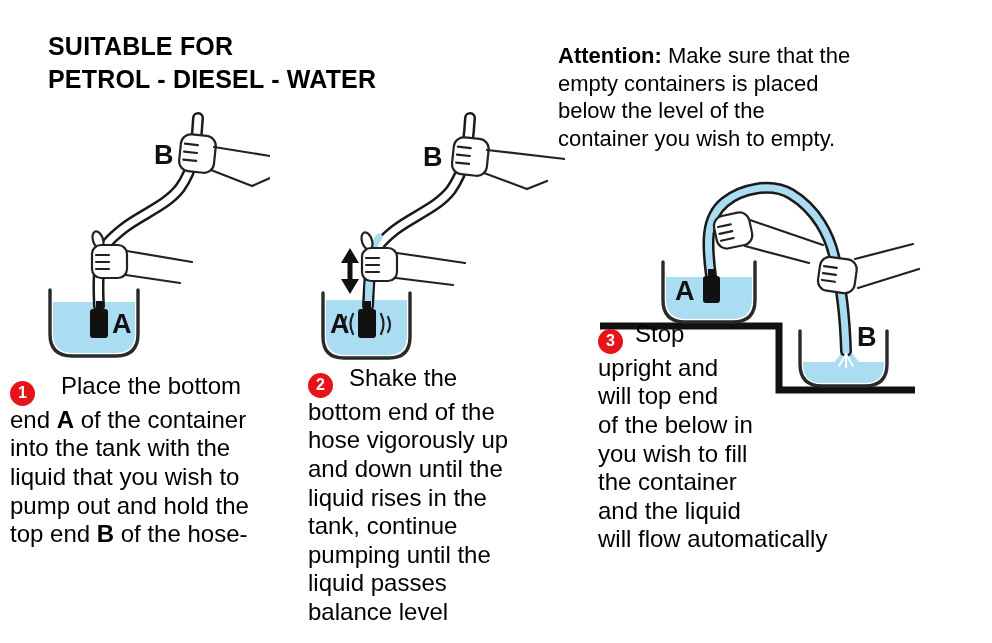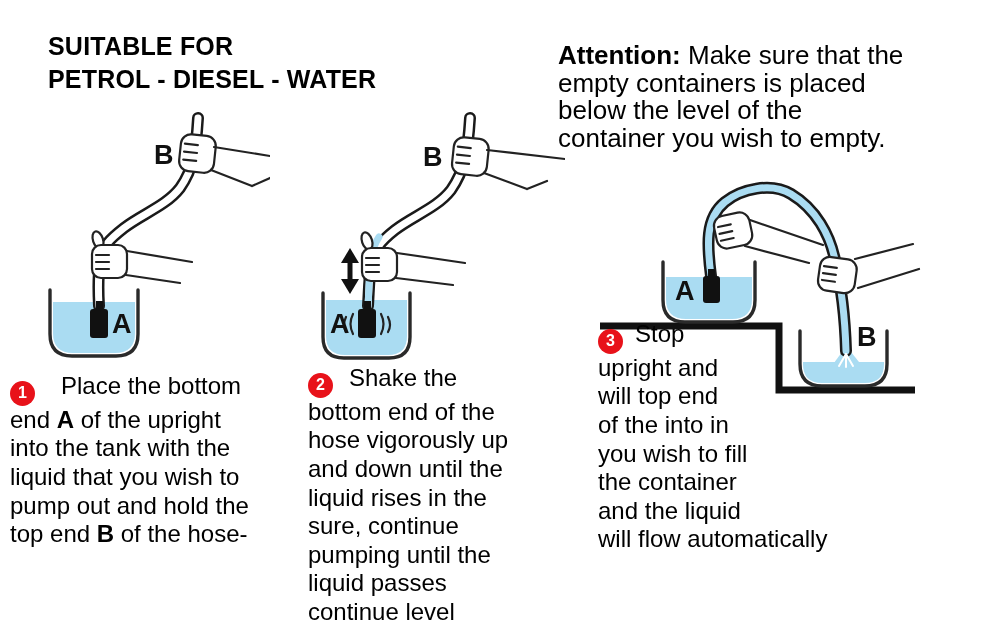--- a/index.html
+++ b/index.html
@@ -2,21 +2,21 @@
 <html><head>
 <meta charset="utf-8">
 <style>
   html,body{margin:0;padding:0;background:#fff;}
   #canvas{
     position:relative;width:973px;height:643px;background:#ffffff;overflow:hidden;
     font-family:"Liberation Sans","DejaVu Sans",sans-serif;color:#000;padding-left:21px;
   }
   .abs{position:absolute;}
   .title{left:48px;top:30px;font-size:25px;font-weight:bold;line-height:33px;letter-spacing:.2px;}
-  .attention{left:558px;top:42px;font-size:26px;line-height:27.5px;}
+  .attention{left:558px;top:42px;font-size:22px;line-height:27.5px;}
   .attention b{font-weight:bold;}
   .step{font-size:24px;line-height:28.6px;}
   .step1{left:10px;top:372px;width:300px;}
   .step2{left:308px;top:364px;width:260px;}
   .step3{left:598px;top:320px;width:300px;}
   .badge{
     display:inline-flex;align-items:center;justify-content:center;
     width:25px;height:25px;border-radius:50%;
     background:#e8121a;color:#fff;font-weight:bold;font-size:16px;
     vertical-align:-4px;
@@ -154,43 +154,43 @@
       <path class="ln" d="M228,118 h13 M228,125 h13 M228,132 h13"></path>
     </g>
     <path class="ln" d="M260,109 L318,94 M263,138 L324,119"></path>
 
     <text class="lab" x="80" y="150">A</text>
     <text class="lab" x="262" y="196">B</text>
   </svg>
 
   <div class="abs step step1">
     <div><span class="badge m1">1</span><span>Place the bottom</span></div>
-    <div><span>end </span><span class="bold">A</span><span> of the upright</span></div>
+    <div><span>end </span><span class="bold">A</span><span> of the container</span></div>
     <div>into the tank with the</div>
     <div>liquid that you wish to</div>
     <div>pump out and hold the</div>
     <div><span>top end </span><span class="bold">B</span><span> of the hose-</span></div>
   </div>
 
   <div class="abs step step2">
     <div><span class="badge m2">2</span><span>Shake the</span></div>
     <div>bottom end of the</div>
     <div>hose vigorously up</div>
     <div>and down until the</div>
     <div>liquid rises in the</div>
-    <div>sure, continue</div>
+    <div>tank, continue</div>
     <div>pumping until the</div>
     <div>liquid passes</div>
-    <div>continue level</div>
+    <div>balance level</div>
   </div>
 
   <div class="abs step step3">
     <div><span class="badge m3">3</span><span>Stop</span></div>
     <div>upright and</div>
     <div>will top end</div>
-    <div>of the into in</div>
+    <div>of the below in</div>
     <div>you wish to fill</div>
     <div>the container</div>
     <div>and the liquid</div>
     <div>will flow automatically</div>
   </div>
 
 </div>
 
 </body></html>

